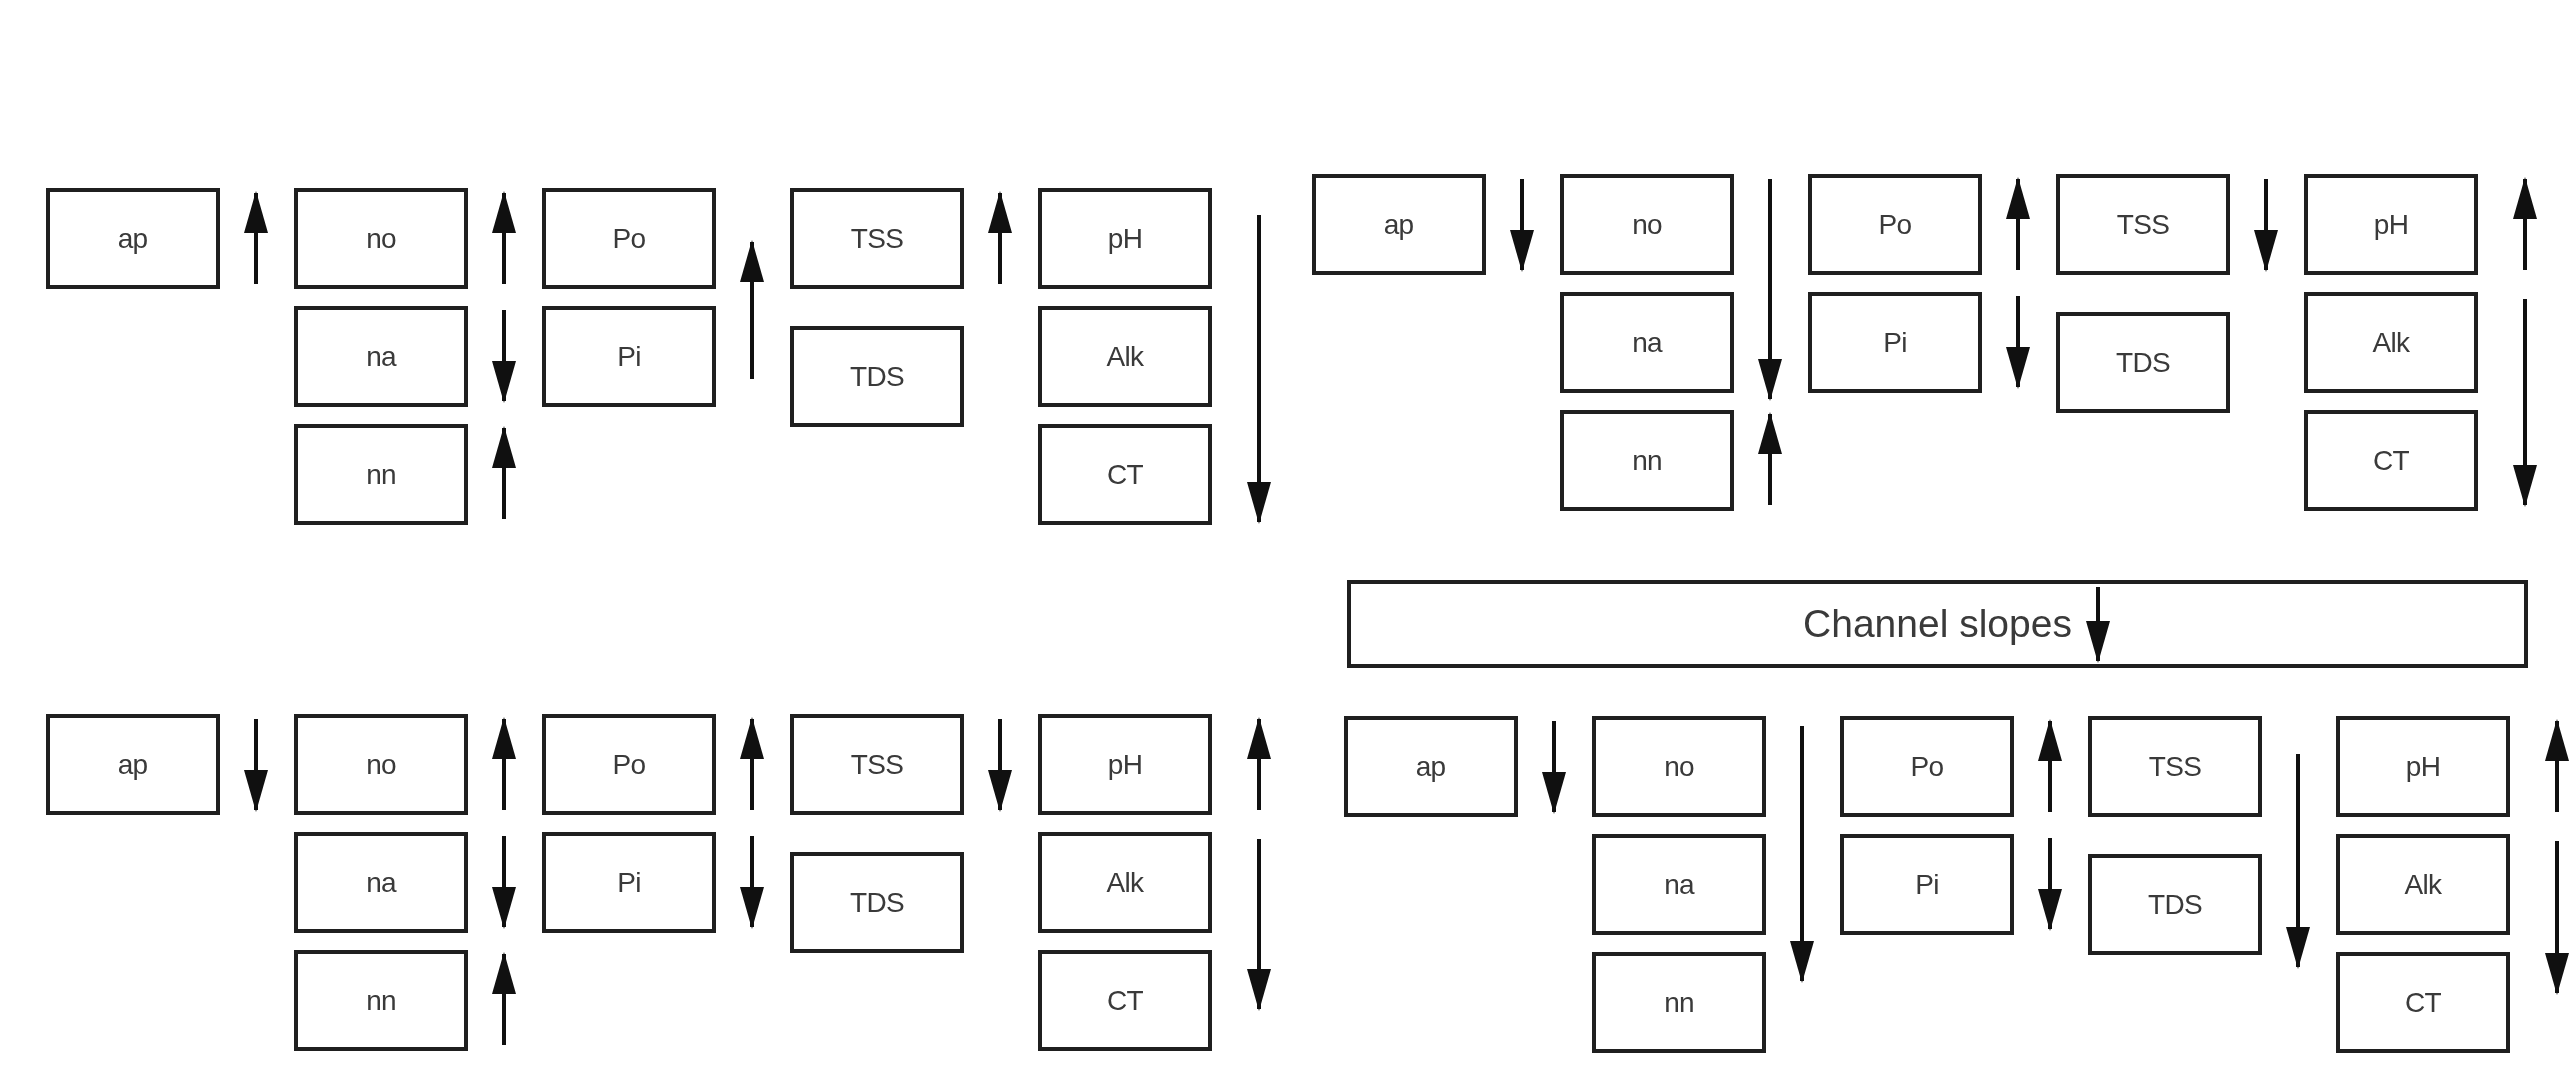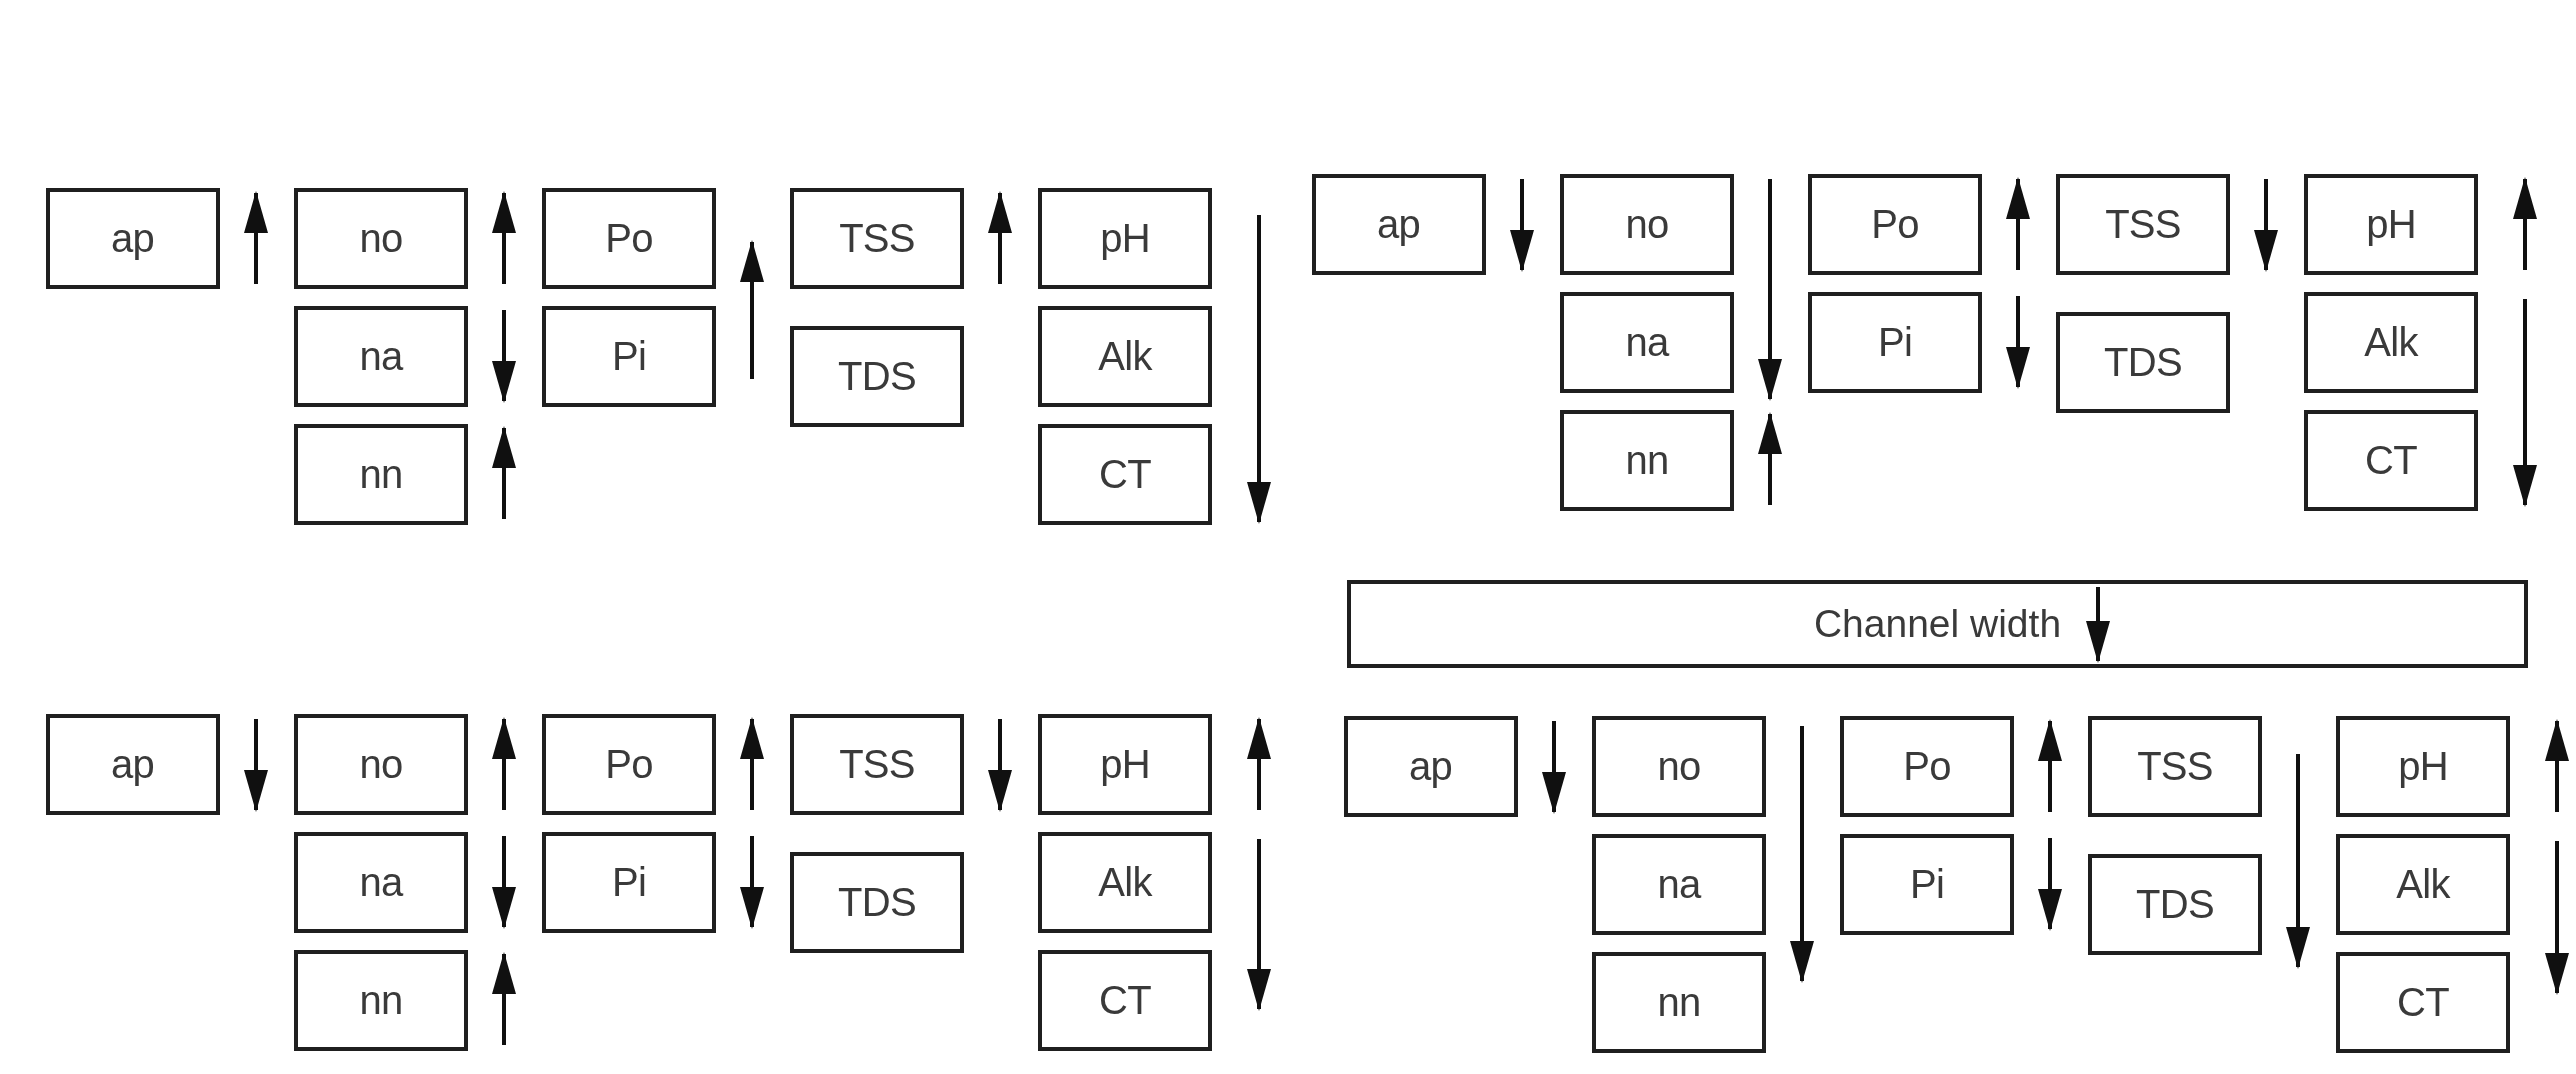--- a/index.html
+++ b/index.html
@@ -23,21 +23,21 @@
     display: flex; align-items: center; justify-content: center;
     font-size: 39px; color: var(--text, #3a3a3a);
   }
   .panel-body { position: absolute; left: 0; top: 0; width: 100%; height: 100%; }
   .box {
     position: absolute; width: 174px; height: 101px;
     border: 4.3px solid var(--border, #1f1f1f);
     background: #ffffff;
     display: flex; align-items: center; justify-content: center;
   }
-  .box span { font-size: 40px; color: var(--text, #3a3a3a); letter-spacing: -0.7px; }
+  .box span { font-size: 28px; color: var(--text, #3a3a3a); letter-spacing: -0.7px; }
   
   .arr { position: absolute; width: 26px; }
   .arr::before {
     content: ""; position: absolute; left: 50%; margin-left: -2.2px;
     width: 4.3px; top: 2.2px; bottom: 2.2px; background: var(--arrow, #101010);
   }
   .arr.up::after {
     content: ""; position: absolute; left: 50%; margin-left: -12.3px; top: 0;
     width: 0; height: 0;
     border-left: 12.3px solid transparent; border-right: 12.3px solid transparent;
@@ -187,21 +187,21 @@
       <div class="arr up" style="left: 710px; top: 148px; height: 95px;"></div>
       <div class="arr down" style="left: 710px; top: 265px; height: 95px;"></div>
       <div class="arr down" style="left: 958px; top: 148px; height: 95px;"></div>
       <div class="arr up" style="left: 1217px; top: 148px; height: 95px;"></div>
       <div class="arr down" style="left: 1217px; top: 268px; height: 174px;"></div>
     </div>
 </section>
 
 <section class="panel" style="left:1327px; top:571px;">
   <div class="hdr">
-    <div class="hdr-title">Channel width</div>
+    <div class="hdr-title">Channel slopes</div>
   <div class="arr down"></div>
     </div>
   <div class="panel-body">
       <div class="box" style="left: 16.6px; top: 145px;">
         <span>ap</span>
       </div>
       <div class="box" style="left: 265px; top: 145px;">
         <span>no</span>
       </div>
       <div class="box" style="left: 265px; top: 263px;">

